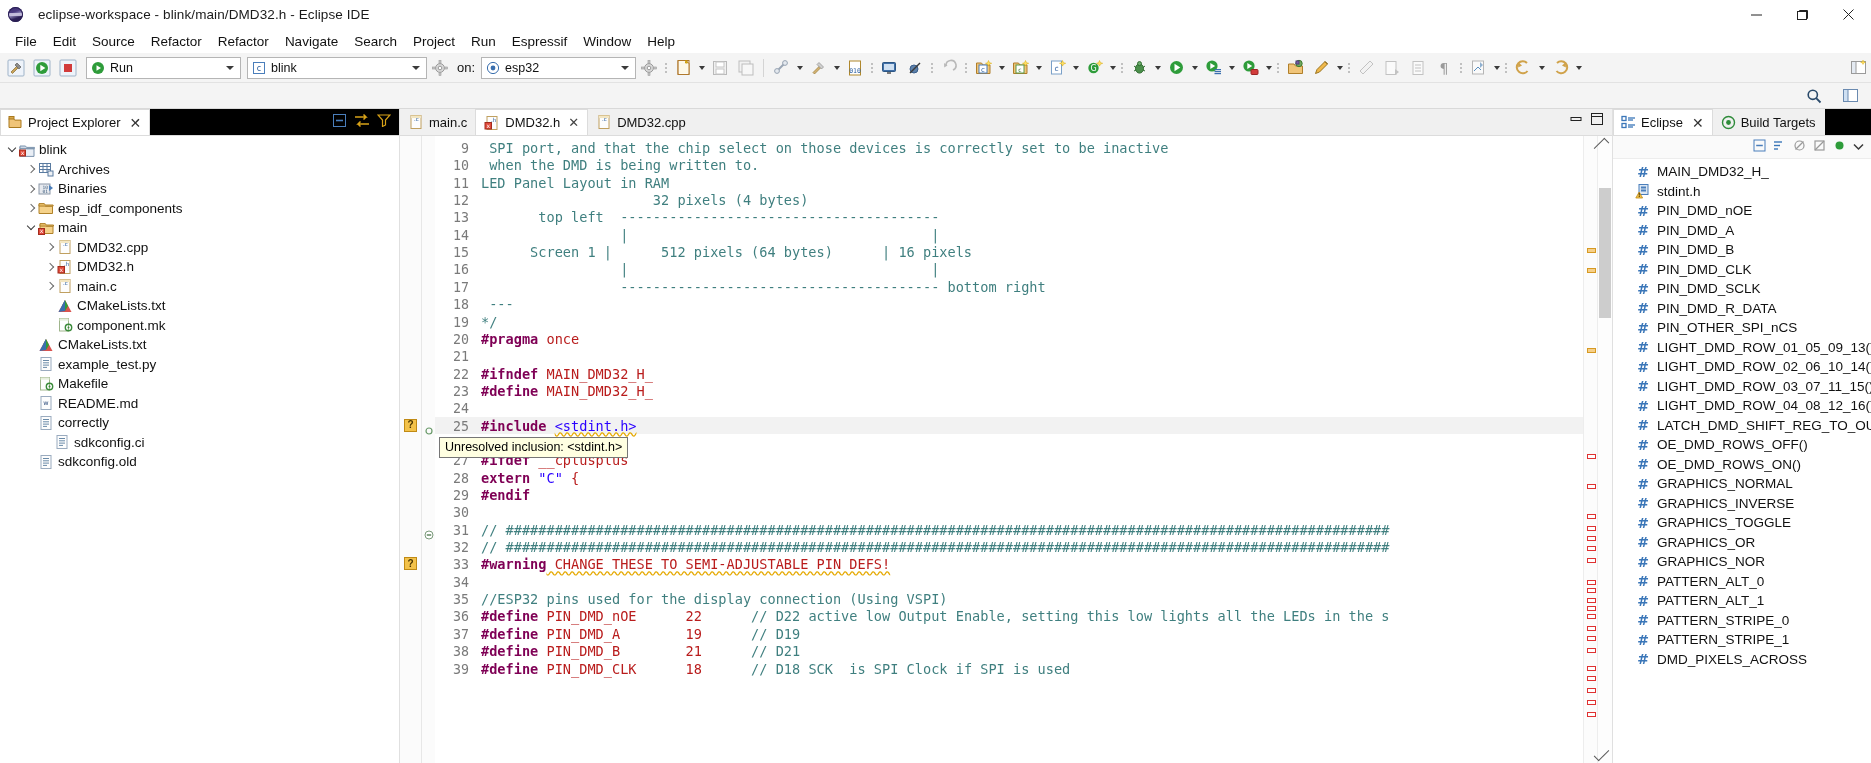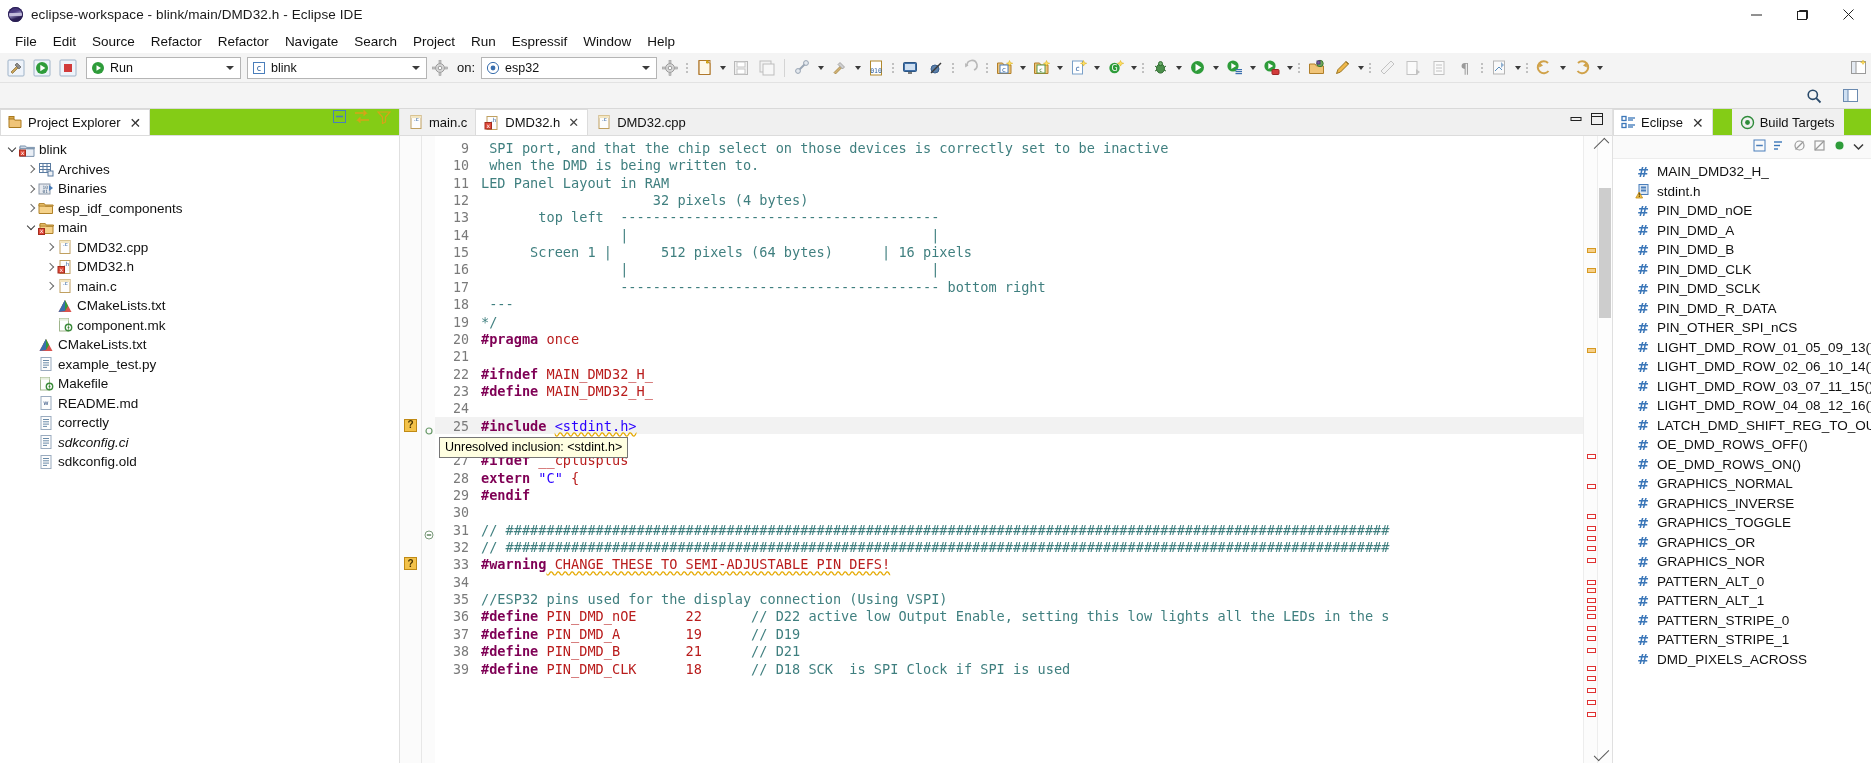--- a/index.html
+++ b/index.html
@@ -11,21 +11,21 @@
     font-family: "Liberation Sans", sans-serif;
     -webkit-font-smoothing: antialiased;
   }
   .app { width: 1871px; height: 763px; display: flex; flex-direction: column; background:#f0f0f0; }
 
   
   .titlebar {
     height: 29px; min-height:29px; background:#ffffff; display:flex; align-items:center;
     border-bottom:1px solid #ffffff; position:relative;
   }
-  .title-left { display:flex; align-items:center; padding-left:8px; gap:8px; }
+  .title-left { display:flex; align-items:center; padding-left:8px; gap:15px; }
   .ecl-logo {
     width:15px; height:15px; border-radius:50%;
     background: linear-gradient(160deg,#3b2a6b 0%,#4b3b82 35%,#8f86b8 50%,#2d2158 70%,#241a49 100%);
     box-shadow: inset 0 0 0 1px #2a1f55;
     position:relative;
   }
   .ecl-logo::after{
     content:""; position:absolute; left:1px; right:1px; top:6px; height:3px;
     background:#cfc9e4; border-radius:1px; opacity:.85;
   }
@@ -58,21 +58,21 @@
   .on-label { font-size:13px; color:#111; padding:0 6px 0 4px; }
 
   
   .toolbar2 { height:26px; min-height:26px; background:#f4f4f4; border-bottom:1px solid #d9d9d9; display:flex; align-items:center; justify-content:flex-end; padding-right:8px; gap:10px;}
 
   
   .main { flex:1; display:flex; min-height:0; background:#f0f0f0; }
 
   
   .panel { display:flex; flex-direction:column; min-height:0; background:#fff; }
-  .tabrow { height:26px; min-height:26px; display:flex; align-items:flex-start; background:#84cc16; position:relative;gap:19px; }
+  .tabrow { height:26px; min-height:26px; display:flex; align-items:center; background:#000000; position:relative; }
   .vtab {
     height:26px; display:flex; align-items:center; gap:5px; padding:0 8px 0 7px;
     font-size:13px; color:#111; background:#fff; border-top:1px solid #dcdcdc;
     border-left:1px solid #dcdcdc; border-right:1px solid #dcdcdc; position:relative;
   }
   .vtab.inactive { background:#f0f0f0; border-color:transparent; color:#111; }
   .vtab.active::before{ content:""; position:absolute; left:0; right:0; top:0; height:2px; background:#fff; }
   .tab-actions { margin-left:auto; display:flex; align-items:center; gap:7px; padding-right:8px; }
   .panel-body { flex:1; min-height:0; overflow:hidden; background:#fff; border-top:1px solid #dcdcdc; position:relative; }
 
@@ -240,21 +240,21 @@
             <rect x="7" y="0.6" width="2" height="2.6"></rect>
             <rect x="7" y="12.8" width="2" height="2.6"></rect>
             <rect x="0.6" y="7" width="2.6" height="2"></rect>
             <rect x="12.8" y="7" width="2.6" height="2"></rect>
           </g>
         </svg>
     </div>
 
     <div class="on-label">on:</div>
 
-    <div class="combo" style="width:176px;">
+    <div class="combo" style="width:155px;">
       <svg width="14" height="14" viewBox="0 0 14 14">
           <circle cx="7" cy="7" r="5.6" fill="#fff" stroke="#3a6fae"></circle>
           <circle cx="7" cy="7" r="2.4" fill="#3a6fae"></circle>
         </svg>
       <span>esp32</span>
       <span class="cb-arrow"></span>
     </div>
     <div class="tb-btn">
       <svg width="16" height="16" viewBox="0 0 16 16">
           <circle cx="8" cy="8" r="4.4" fill="#d8d8d8" stroke="#9a9a9a"></circle>
@@ -755,21 +755,21 @@
                 <svg width="16" height="16" viewBox="0 0 16 16">
                   <rect x="3" y="1.5" width="10" height="13" fill="#fdfdfd" stroke="#9aabbf"></rect>
                   <line x1="5" y1="4.5" x2="11" y2="4.5" stroke="#6a8aa8"></line>
                   <line x1="5" y1="6.8" x2="11" y2="6.8" stroke="#6a8aa8"></line>
                   <line x1="5" y1="9.1" x2="11" y2="9.1" stroke="#6a8aa8"></line>
                   <line x1="5" y1="11.4" x2="9" y2="11.4" stroke="#6a8aa8"></line>
                 </svg>
               </span>
               <span class="tlabel">correctly</span>
             </div>
-            <div class="trow" style="padding-left: 25px; font-style: italic;">
+            <div class="trow" style="padding-left: 41px;">
               <span class="twist"></span>
               <span class="ticon">
                 <svg width="16" height="16" viewBox="0 0 16 16">
                   <rect x="3" y="1.5" width="10" height="13" fill="#fdfdfd" stroke="#9aabbf"></rect>
                   <line x1="5" y1="4.5" x2="11" y2="4.5" stroke="#6a8aa8"></line>
                   <line x1="5" y1="6.8" x2="11" y2="6.8" stroke="#6a8aa8"></line>
                   <line x1="5" y1="9.1" x2="11" y2="9.1" stroke="#6a8aa8"></line>
                   <line x1="5" y1="11.4" x2="9" y2="11.4" stroke="#6a8aa8"></line>
                 </svg>
               </span>

